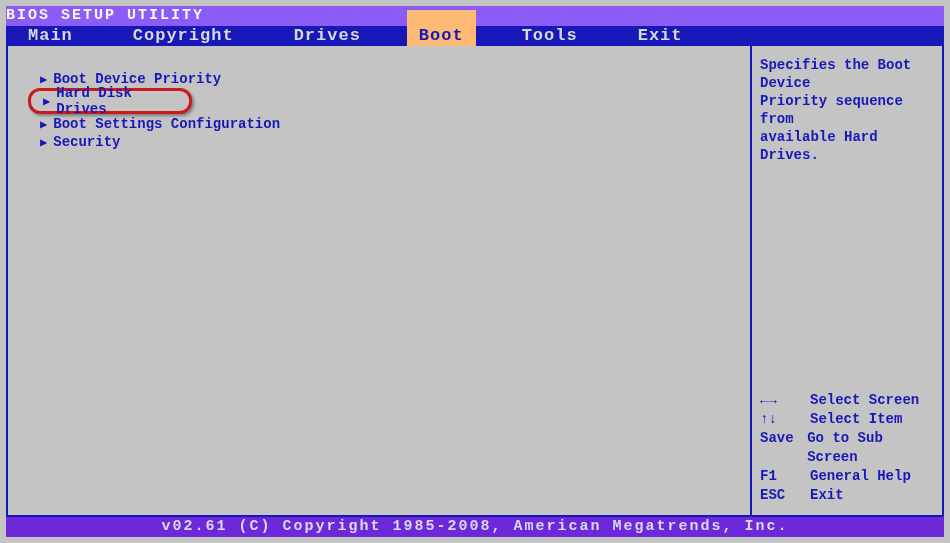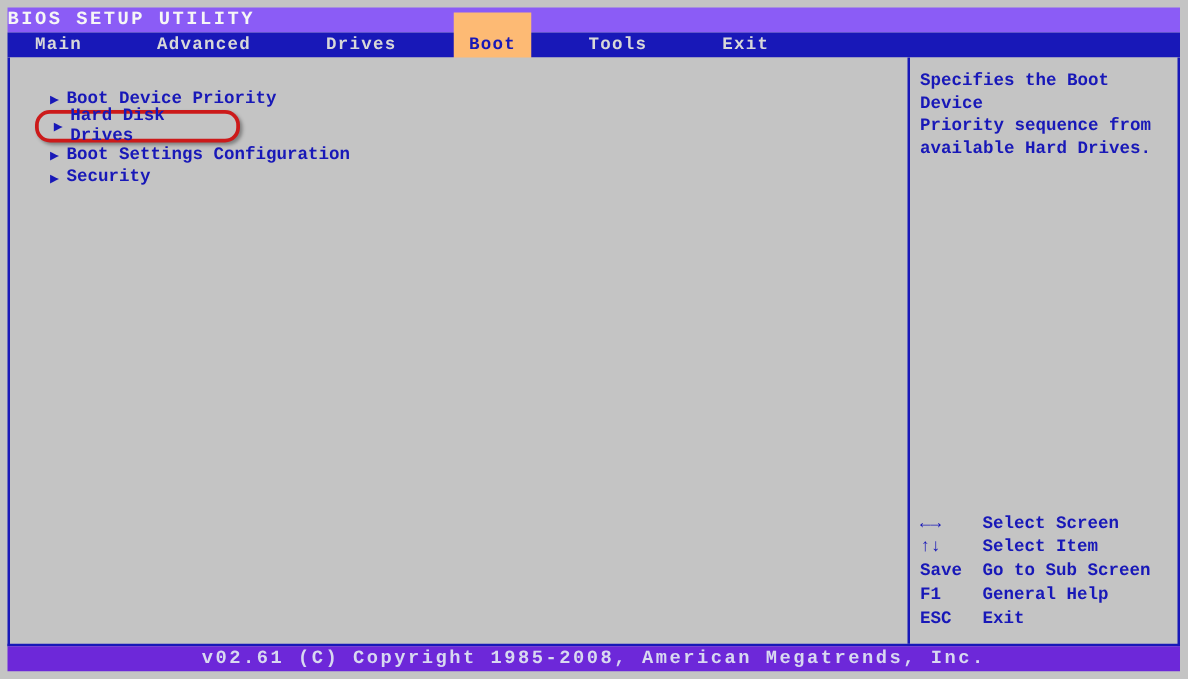--- a/index.html
+++ b/index.html
@@ -25,21 +25,21 @@
 
   .menu-bar {
     background: #1818b8;
     display: flex;
     align-items: center;
     height: 20px;
     padding: 0 8px;
   }
   .menu-item {
     color: #d8d8d8;
-    font-size: 14px;
+    font-size: 17px;
     letter-spacing: 1px;
     padding: 0 14px;
     line-height: 20px;
     margin-right: 32px;
     cursor: pointer;
   }
   .menu-item.active {
     background: #fdba74;
     color: #1818b8;
     padding: 16px 12px;
@@ -53,21 +53,21 @@
     background: #c4c4c4;
   }
 
   .left-pane {
     flex: 1;
     border-right: 2px solid #1818b8;
     padding: 24px 12px 12px 12px;
     position: relative;
   }
   .right-pane {
-    width: 214px;
+    width: 190px;
     padding: 10px 8px;
     display: flex;
     flex-direction: column;
     justify-content: space-between;
   }
 
   .submenu {
     color: #1818b8;
     font-size: 14px;
   }
@@ -132,21 +132,21 @@
 </style>
 </head>
 <body>
 
 <div class="frame">
 
   <div class="title-bar">BIOS SETUP UTILITY</div>
 
   <div class="menu-bar">
     <div class="menu-item">Main</div>
-    <div class="menu-item">Advanced</div>
+    <div class="menu-item">Copyright</div>
     <div class="menu-item">Drives</div>
     <div class="menu-item active">Boot</div>
     <div class="menu-item">Tools</div>
     <div class="menu-item">Exit</div>
   </div>
 
   <div class="body-area">
 
     <div class="left-pane">
       <div class="submenu">

